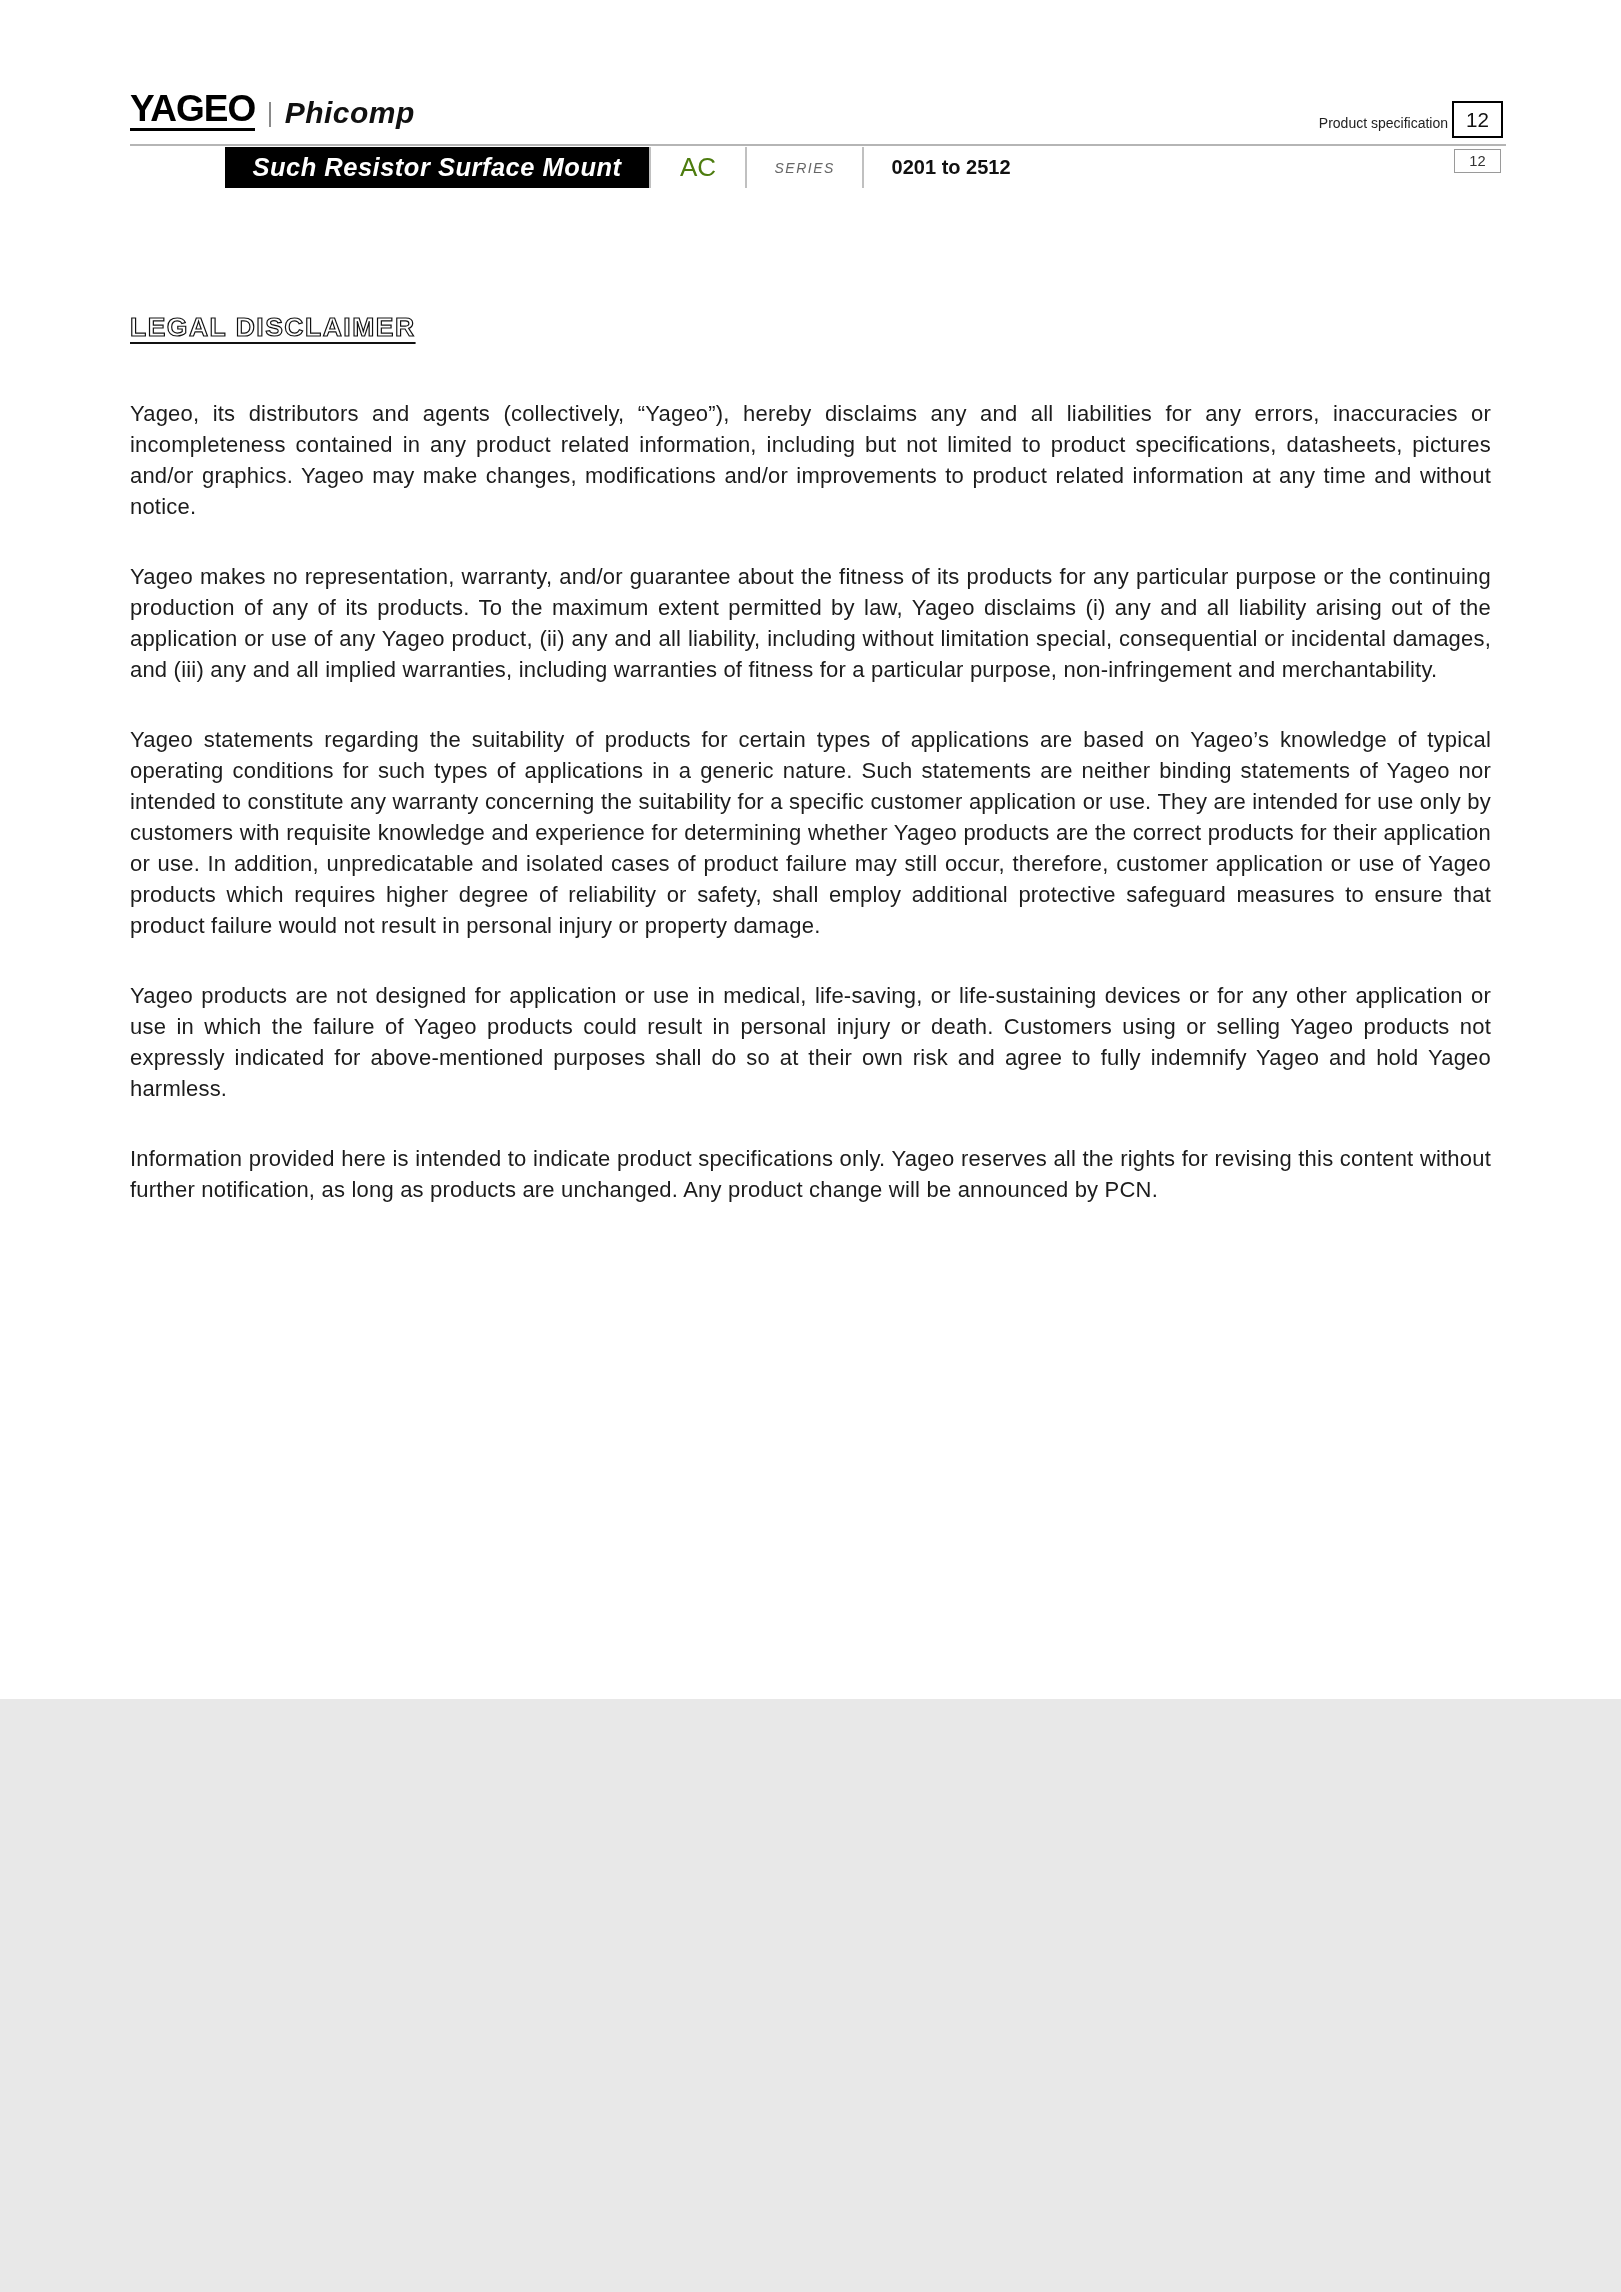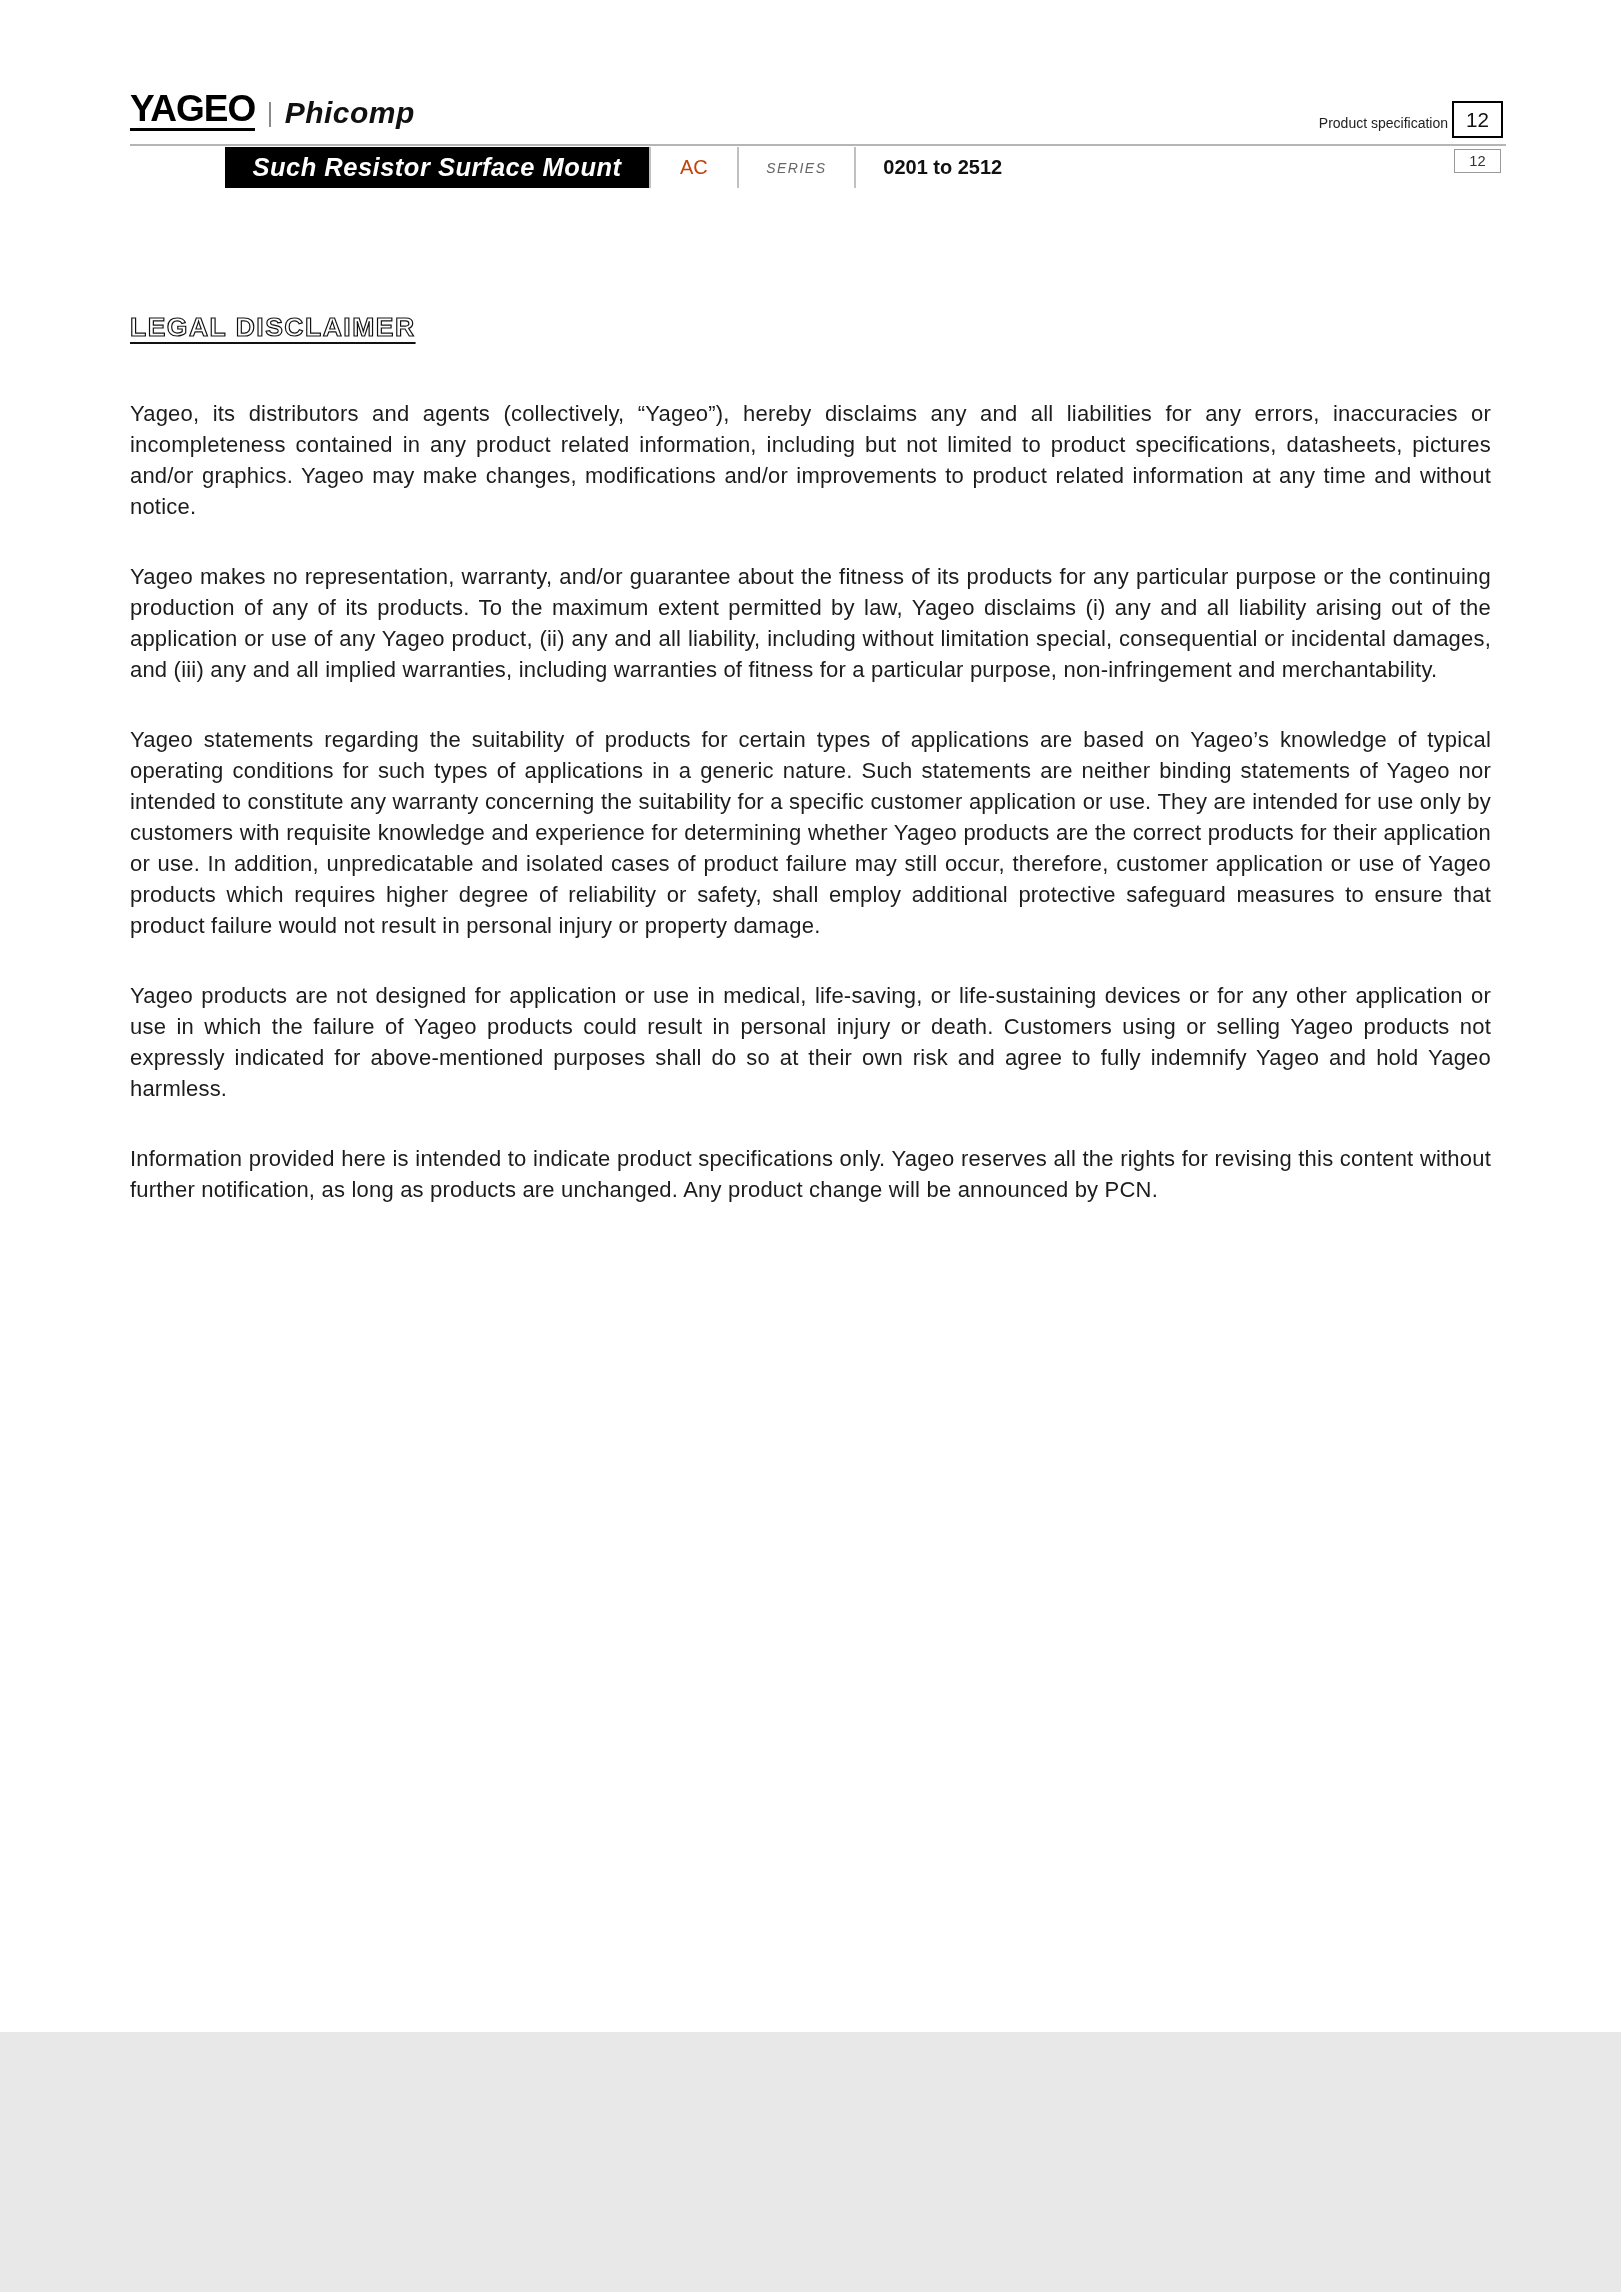--- a/index.html
+++ b/index.html
@@ -1,20 +1,20 @@
 <!DOCTYPE html>
 <html><head>
 <meta charset="utf-8">
 <style>
   * { box-sizing: border-box; margin: 0; padding: 0; }
   html, body { background: #e8e8e8; }
   .page {
     position: relative;
     width: 1621px;
-    height: 2032px;
+    height: 1699px;
     margin: 0 auto;
     background: #ffffff;
     font-family: "Liberation Sans", sans-serif;
     color: #1c1c1c;
     overflow: hidden;
   }
 
   
   .logo { position: absolute; left: 130px; top: 90px; display: flex; align-items: flex-end; }
   .brand {
@@ -42,21 +42,21 @@
 
   .hrule { position: absolute; left: 130px; right: 115px; top: 144px; border-top: 2px solid #b5b5b5; }
 
   .titlebar-row { position: absolute; left: 225px; top: 147px; height: 41px; display: flex; align-items: stretch; }
   .titlebar {
     background: #000; color: #fff; font-weight: bold; font-style: italic;
     font-size: 25.5px; letter-spacing: 0.5px; padding: 0 27.4px;
     display: flex; align-items: center; white-space: nowrap;
   }
   .seg-sep { width: 2px; background: #c0c0c0; }
-  .series-code { color: #c2410c; font-size: 20px; padding: 0 29px; display: flex; align-items: center; }
+  .series-code { color: #4d7c0f; font-size: 26px; padding: 0 29px; display: flex; align-items: center; }
   .series-label { color: #666; font-size: 14px; letter-spacing: 1.5px; padding: 0 27.4px; display: flex; align-items: center; font-style: italic; }
   .series-range { color: #111; font-weight: bold; font-size: 20px; padding: 0 27.4px; display: flex; align-items: center; white-space: nowrap; }
 
   
   .content { position: absolute; left: 130px; right: 130px; top: 312px; }
   .legal-heading {
     display: inline-block;
     font-size: 26.5px; font-weight: bold; letter-spacing: 1.5px;
     color: #ffffff; -webkit-text-stroke: 1.2px #111;
     text-decoration: underline; text-decoration-color: #111;

